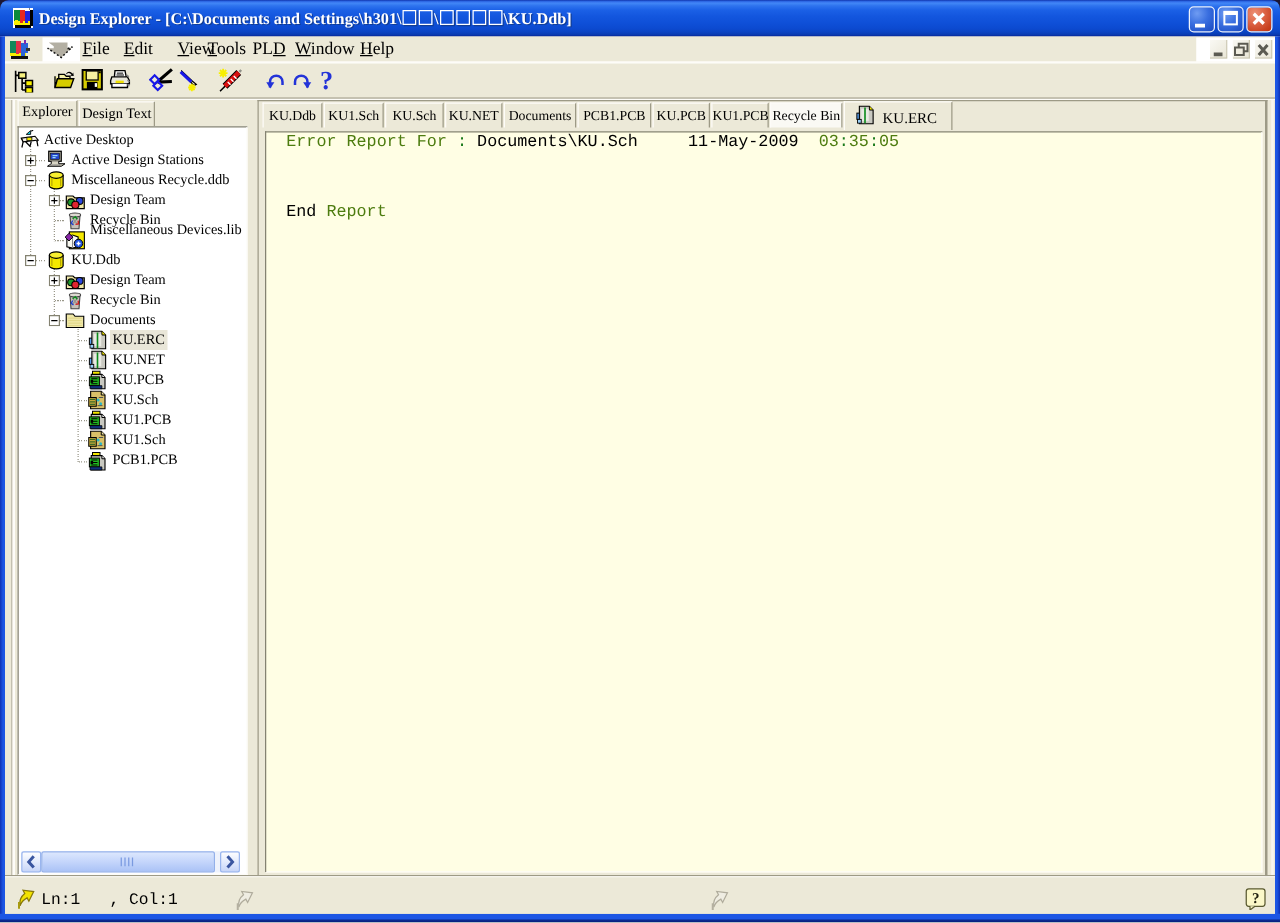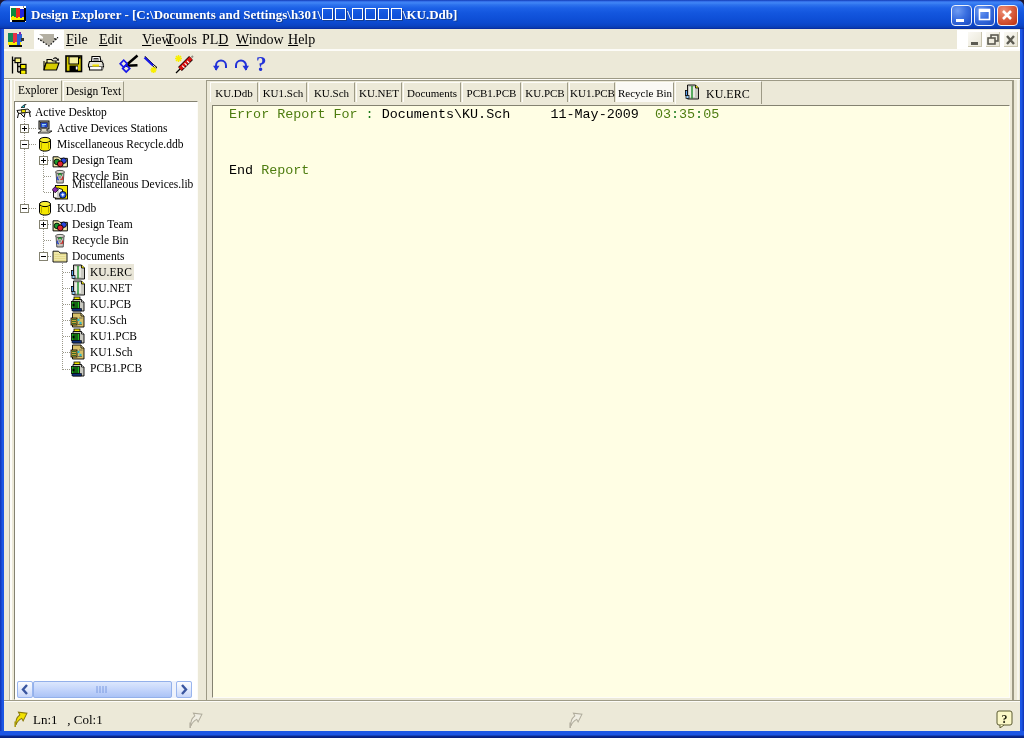--- a/index.html
+++ b/index.html
@@ -1,18 +1,18 @@
 <!DOCTYPE html>
 <html><head><meta charset="utf-8">
 <style>
 html,body{margin:0;padding:0;}
 body{width:1024px;height:738px;overflow:hidden;position:relative;background:#ece9d8;
   font-family:"Liberation Serif",serif;-webkit-font-smoothing:none;}
 .abs{position:absolute;}
-.ser{font-family:Liberation Serif, serif;}
+.ser{font-family:Liberation Mono, monospace;}
 .mono{font-family:"Liberation Mono",monospace;}
 u{text-decoration:underline;text-underline-offset:1px;}
 .cjk{display:inline-block;width:9px;height:10px;border:1px solid #fff;margin:0 1px;vertical-align:-1px;box-shadow:1px 1px 0 #123d94;}
 
 #titlebar{left:0;top:0;width:1024px;height:29px;
   background:linear-gradient(180deg,#0f2fa5 0%,#2862e0 3%,#3c7cf2 7%,#3f85f5 10%,#2e73ee 16%,#1b60e6 28%,#1356de 45%,#0f50d8 62%,#0c4ad0 78%,#0b44c4 88%,#0a3cb2 95%,#07289b 100%);
   border-radius:7px 7px 0 0;}
 #borL{left:0;top:29px;width:4px;height:703px;background:linear-gradient(90deg,#0f31b3,#1c56e4 60%,#1c56e4);}
 #borR{left:1020px;top:29px;width:4px;height:703px;background:linear-gradient(270deg,#0f31b3,#1c56e4 60%,#1c56e4);}
 #borB{left:0;top:731px;width:1024px;height:7px;background:linear-gradient(180deg,#1c56e4 0,#1c56e4 55%,#0a2a8f 75%,#061d7a 100%);}
@@ -381,21 +381,21 @@
       <use href="#i-pcb"></use>
     </svg>
   <svg class="abs" style="left:70px;top:344px" width="16" height="16" viewBox="0 0 16 16">
       <use href="#i-sch"></use>
     </svg>
   <svg class="abs" style="left:70px;top:361px" width="16" height="16" viewBox="0 0 16 16">
       <use href="#i-pcb"></use>
     </svg>
 
   <div class="abs trow" style="left:35px;top:104px">Active Desktop</div>
-  <div class="abs trow" style="left:57px;top:120px">Active Devices Stations</div>
+  <div class="abs trow" style="left:57px;top:120px">Active Design Stations</div>
   <div class="abs trow" style="left:57px;top:136px">Miscellaneous Recycle.ddb</div>
   <div class="abs trow" style="left:72px;top:152px">Design Team</div>
   <div class="abs trow" style="left:72px;top:168px">Recycle Bin</div>
   <div class="abs trow" style="left:72px;top:176px">Miscellaneous Devices.lib</div>
   <div class="abs trow" style="left:57px;top:200px">KU.Ddb</div>
   <div class="abs trow" style="left:72px;top:216px">Design Team</div>
   <div class="abs trow" style="left:72px;top:232px">Recycle Bin</div>
   <div class="abs trow" style="left:72px;top:248px">Documents</div>
   <div class="abs trow tsel" style="left:88px;top:264px;padding:0 2px;height:16px;">KU.ERC</div>
   <div class="abs trow" style="left:90px;top:280px">KU.NET</div>

